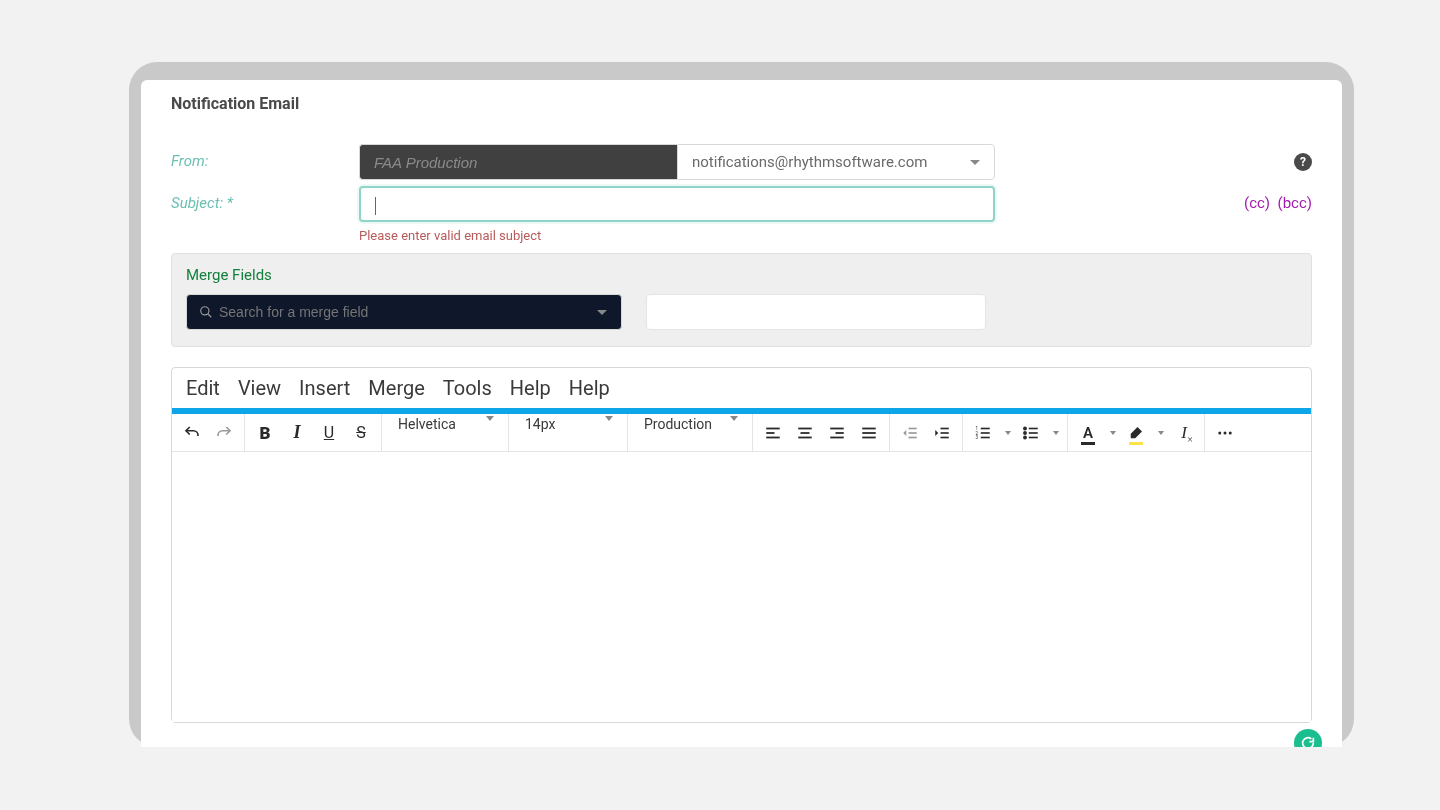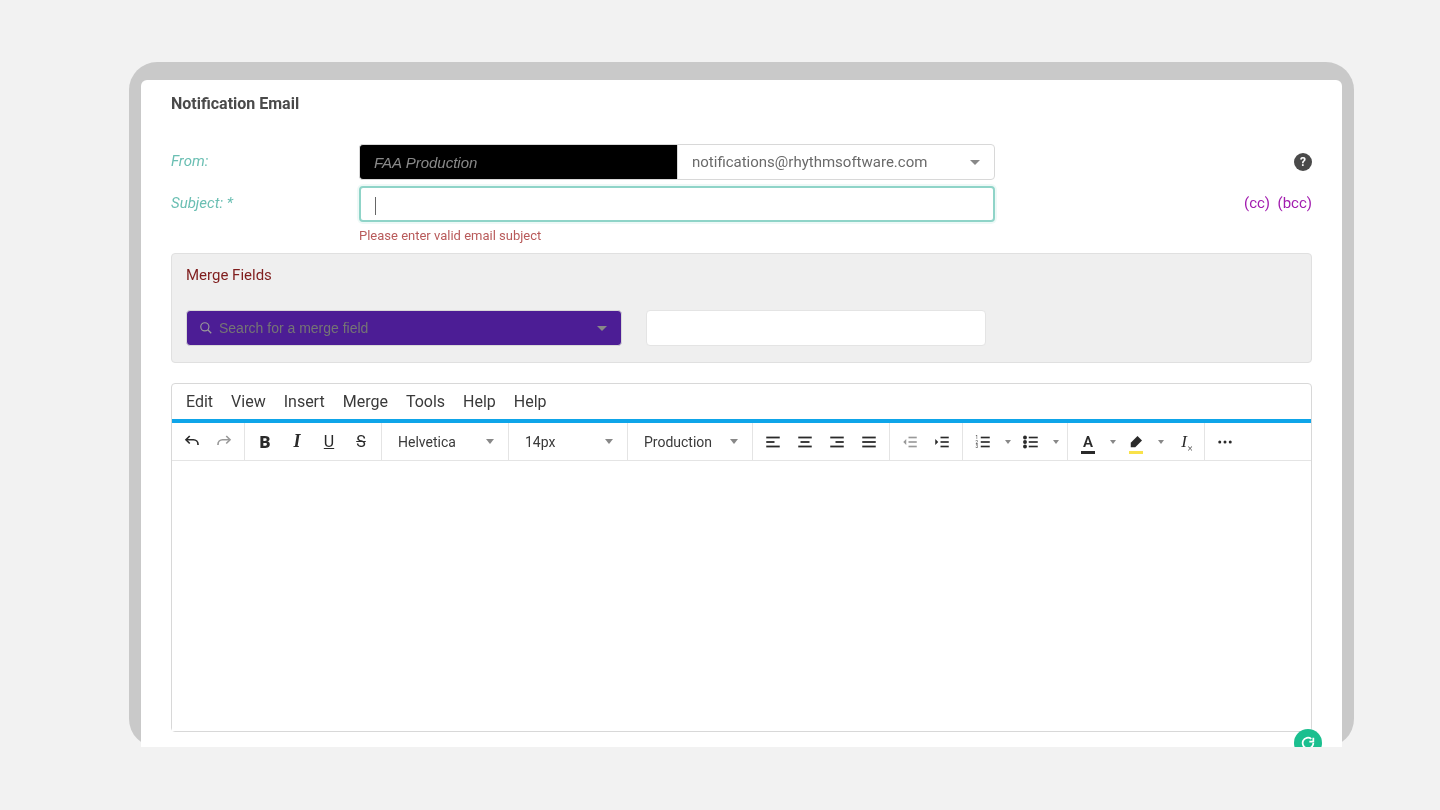--- a/index.html
+++ b/index.html
@@ -60,21 +60,21 @@
 }
 .from-name {
   width: 318px;
   height: 36px;
   border: 1px solid #d8d8d8;
   border-radius: 4px 0 0 4px;
   padding: 0 14px;
   font-size: 15px;
   font-style: italic;
   color: #8a8a8a;
-  background: #000000;
+  background: #404040;
   border-right: none;
 }
 .from-email {
   width: 318px;
   height: 36px;
   border: 1px solid #d8d8d8;
   border-radius: 0 4px 4px 0;
   padding: 0 14px;
   font-size: 15px;
   color: #6a6a6a;
@@ -132,34 +132,34 @@
   margin-bottom: 10px;
 }
 .merge-fields {
   margin: 0 30px 20px 30px;
   background: #efefef;
   border: 1px solid #e0e0e0;
   border-radius: 4px;
   padding: 12px 14px 16px 14px;
 }
 .merge-label {
-  color: #7f1d1d;
+  color: #15803d;
   font-size: 15px;
-  margin-bottom: 26px;
+  margin-bottom: 10px;
 }
 .merge-row {
   display: flex;
   gap: 24px;
 }
 .merge-search {
   width: 436px;
   height: 36px;
   border: 1px solid #d8d8d8;
   border-radius: 4px;
-  background: #4c1d95;
+  background: #0f172a;
   display: flex;
   align-items: center;
   padding: 0 12px;
   position: relative;
 }
 .merge-search input {
   border: none;
   outline: none;
   flex: 1;
   font-size: 14px;
@@ -184,22 +184,22 @@
 }
 .editor-wrap {
   margin: 0 30px;
   border: 1px solid #d8d8d8;
   border-radius: 4px;
 }
 .editor-menu {
   display: flex;
   gap: 18px;
   padding: 8px 14px;
-  border-bottom: 4px solid #0ea5e9;
-  font-size: 16px;
+  border-bottom: 6px solid #0ea5e9;
+  font-size: 20px;
   color: #3a3a3a;
 }
 .editor-menu span { cursor: pointer; }
 .editor-toolbar {
   display: flex;
   align-items: stretch;
   border-bottom: 1px solid #e4e4e4;
   background: #fff;
   height: 38px;
 }
@@ -221,21 +221,20 @@
 .tb-btn svg { width: 18px; height: 18px; }
 .tb-select {
   height: 34px;
   border: none;
   background: #fff;
   padding: 0 24px 0 12px;
   font-size: 14px;
   color: #3a3a3a;
   cursor: pointer;
   display: flex;
-  align-items: center;
   position: relative;
   min-width: 110px;
 }
 .tb-select .chev { position: absolute; right: 10px; }
 .chev {
   width: 0; height: 0;
   border-left: 4px solid transparent;
   border-right: 4px solid transparent;
   border-top: 5px solid #888;
 }

